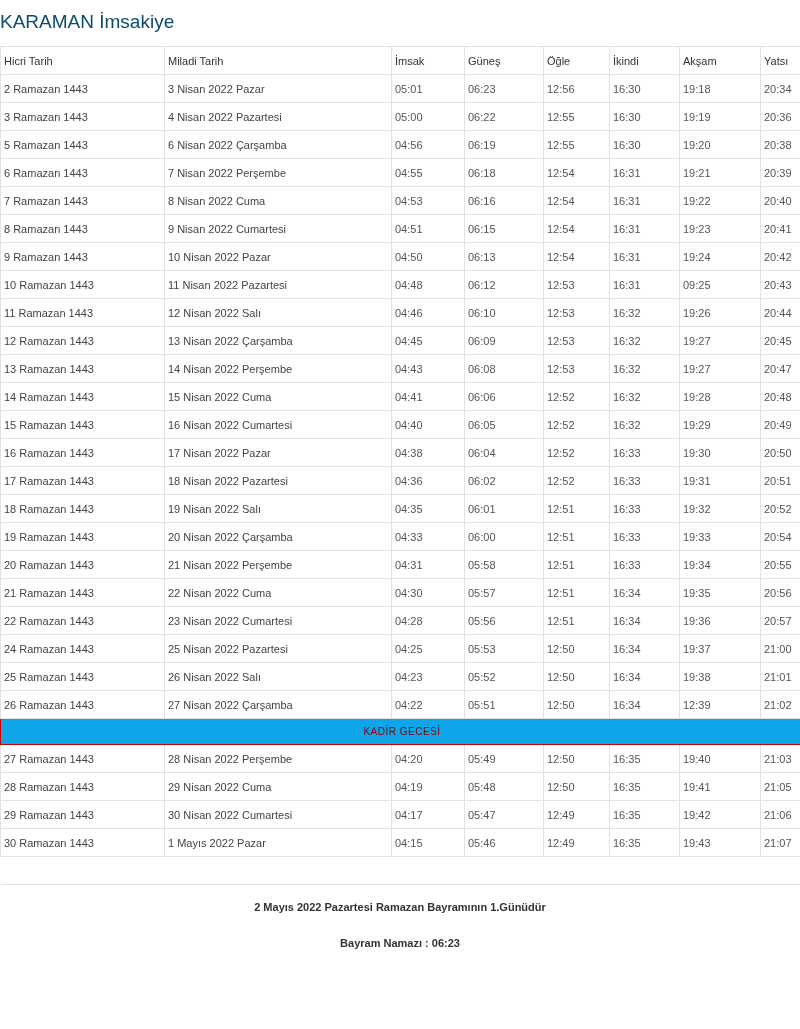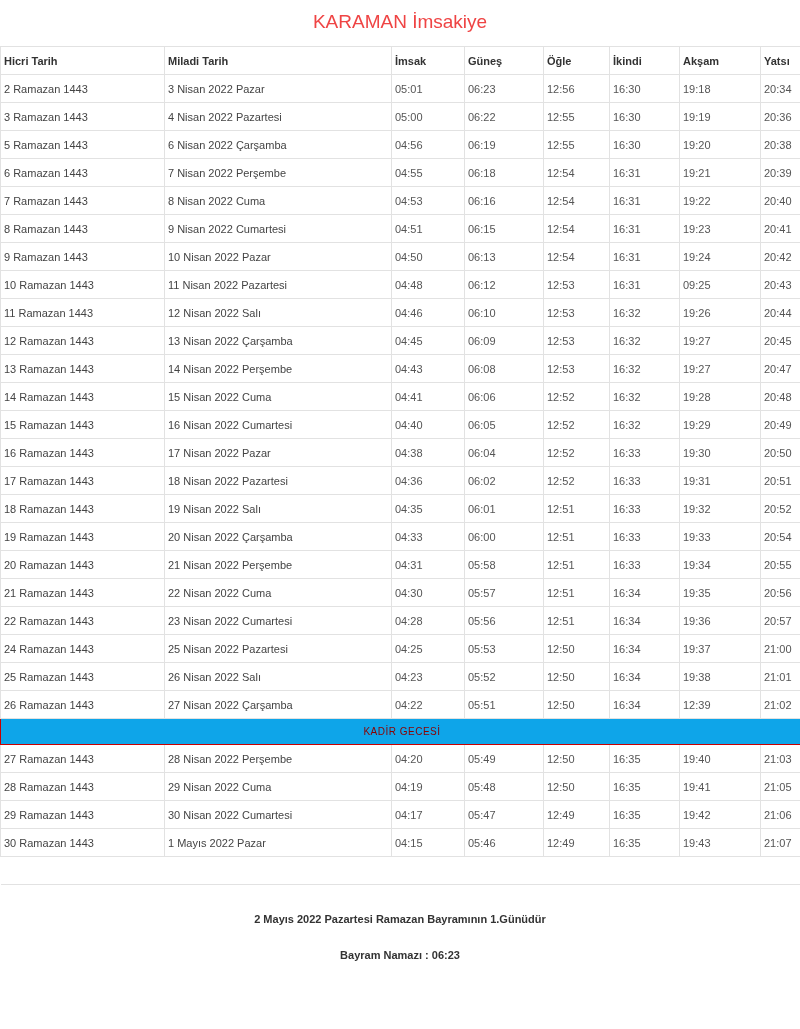--- a/index.html
+++ b/index.html
@@ -1,26 +1,26 @@
 <!DOCTYPE html>
 <html><head>
 <meta charset="utf-8">
 <style>
   html, body { margin:0; padding:0; background:#ffffff; }
   body { width:800px; height:1029px; overflow:hidden; font-family:"Liberation Sans", sans-serif; color:#333; }
-  .title { text-align:center; font-size:19px; color:#ef4444; height:46px; line-height:44px; }
+  .title { font-size:19px; color:#0c4a6e; height:46px; line-height:44px; }
   table { border-collapse:collapse; width:800px; table-layout:fixed; font-size:11px; }
   td, th { border:1px solid #e2e2e2; padding:0 0 0 3px; text-align:left; font-weight:normal; white-space:nowrap; overflow:hidden; color:#444; }
-  th { height:27px; color:#333;font-weight:bold; }
+  th { height:27px; color:#333; }
   td { height:27px; }
   .c-time { color:#555; }
   tr.banner td { background:#0ea5e9; border:1px solid #c90000; height:25px; text-align:center; color:#8b0000; font-size:10px; letter-spacing:0.5px; }
   tr.empty td { height:27px; border-left:none; border-right:none; }
   .footer { text-align:center; font-size:11px; font-weight:bold; color:#333; }
-  .footer .l1 { margin-top:24px; height:20px; line-height:20px;text-align:center; }
+  .footer .l1 { margin-top:12px; height:20px; line-height:20px;text-align:center; }
   .footer .l2 { margin-top:16px; height:20px; line-height:20px; }
 </style>
 </head>
 <body>
 
 <div class="title">KARAMAN İmsakiye</div>
 
 <table>
   <colgroup>
     <col style="width:164px">

